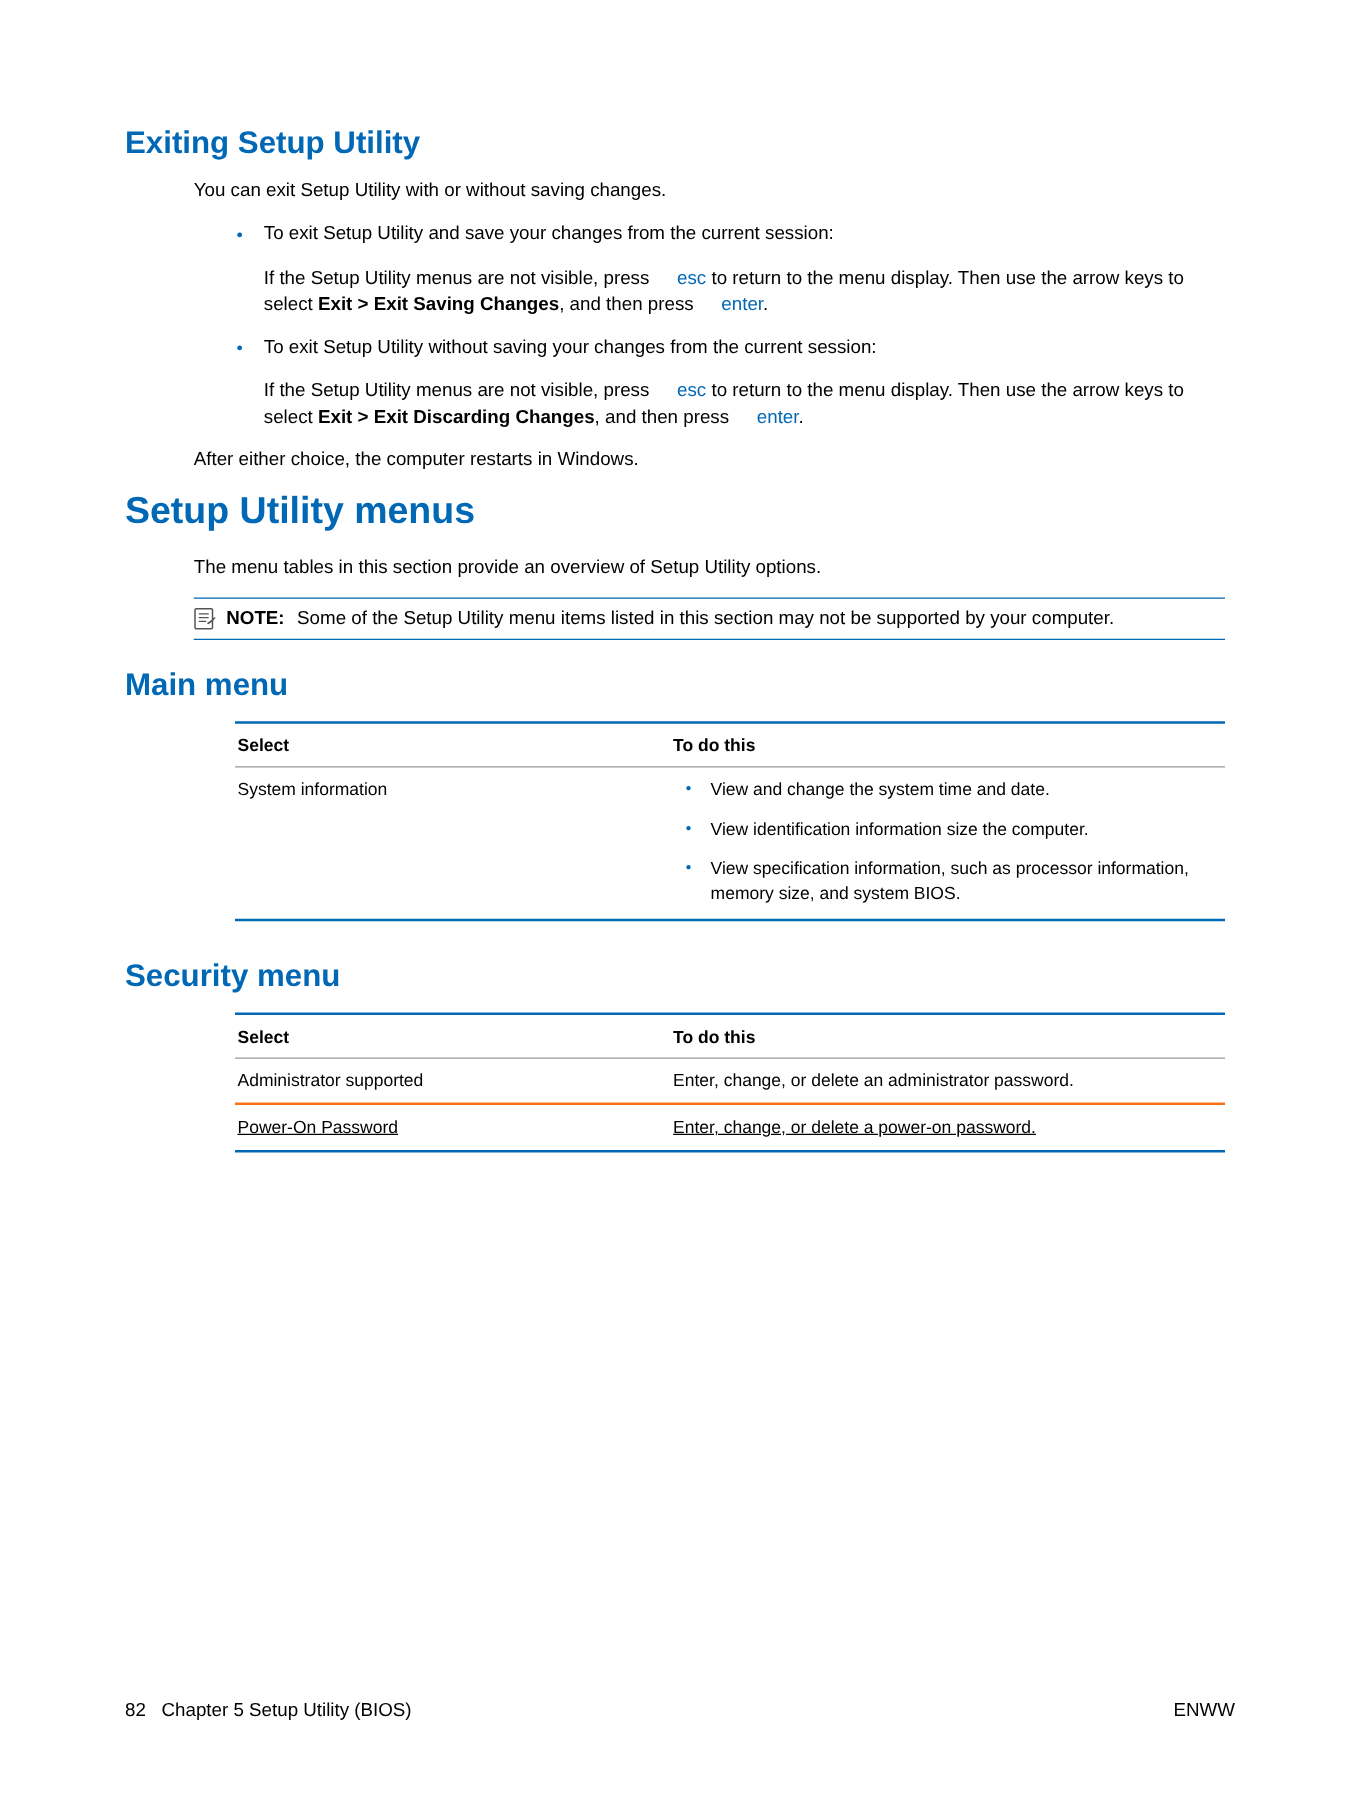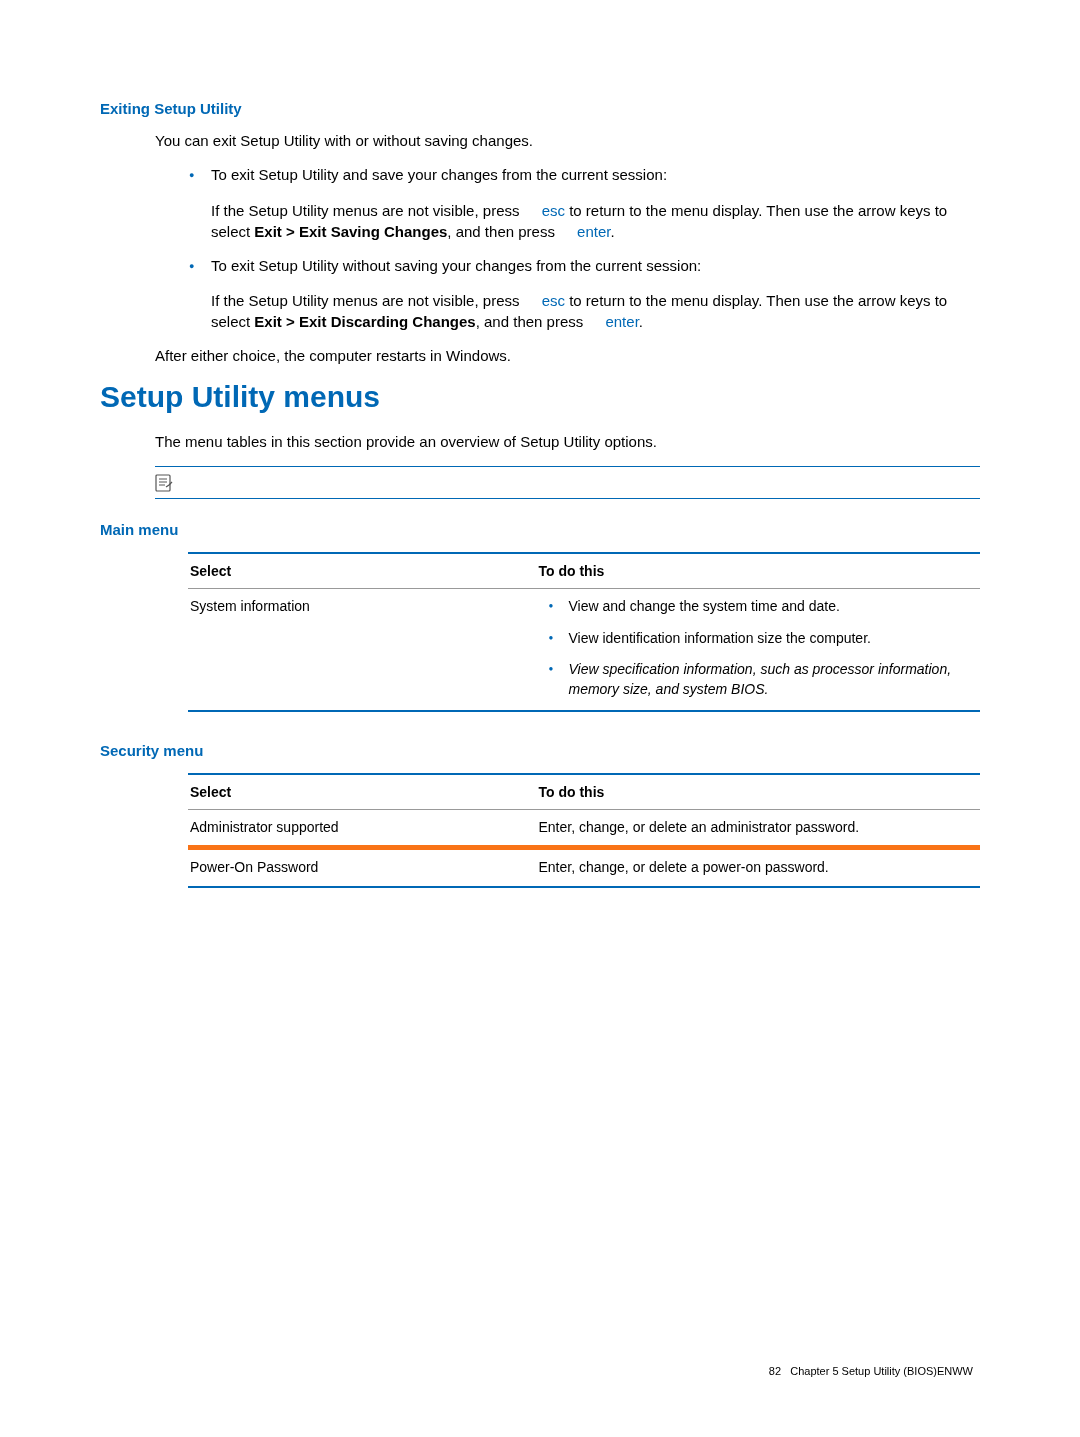--- a/index.html
+++ b/index.html
@@ -10,21 +10,21 @@
       background: #fff;
       width: 1080px;
       height: 1437px;
       position: relative;
     }
     .page {
       padding: 100px 100px 60px 100px;
     }
     .section-title {
       color: #0068b5;
-      font-size: 15px;
+      font-size: 25px;
       font-weight: bold;
       margin-bottom: 14px;
     }
     .section-title.large {
       color: #0068b5;
       font-size: 30px;
       font-weight: bold;
       margin-bottom: 18px;
     }
     .indent-1 { margin-left: 55px; }
@@ -87,46 +87,46 @@
       padding: 9px 2px;
       border-bottom: 1px solid #999;
     }
     .tbl td {
       font-size: 14px;
       padding: 8px 2px 8px 2px;
       vertical-align: top;
       line-height: 1.4;
     }
     .tbl td.col1 { width: 44%; }
-    .tbl tr.sep td { border-top: 5px solid #f97316; }
+    .tbl tr.sep td { border-top: 2px solid #f97316; text-decoration: underline; }
     ul.cell-bullets {
       list-style: none;
     }
     ul.cell-bullets li {
       position: relative;
       padding-left: 30px;
       margin-bottom: 12px;
     }
-    ul.cell-bullets li:last-child { margin-bottom: 2px; font-style: italic; }
+    ul.cell-bullets li:last-child { margin-bottom: 2px; }
     ul.cell-bullets li::before {
       content: "●";
       color: #0068b5;
       font-size: 8px;
       position: absolute;
       left: 10px;
       top: 3px;
     }
     .footer {
       position: absolute;
       left: 100px;
-      right: 107px;
+      right: 92px;
       bottom: 60px;
       display: flex;
-      justify-content: flex-end;
-      font-size: 11px;
+      justify-content: space-between;
+      font-size: 15px;
     }
     .sp { height: 30px; }
   </style>
 </head>
 <body>
 
 <div class="page">
 
   <div class="section-title">Exiting Setup Utility</div>
 
@@ -159,20 +159,23 @@
   <div class="note-block">
     <span class="note-icon">
       <svg width="18" height="18" viewBox="0 0 18 18">
         <rect x="1" y="1" width="14" height="16" rx="1" fill="none" stroke="#555" stroke-width="1.2"></rect>
         <line x1="4" y1="5" x2="12" y2="5" stroke="#555" stroke-width="1"></line>
         <line x1="4" y1="8" x2="12" y2="8" stroke="#555" stroke-width="1"></line>
         <line x1="4" y1="11" x2="10" y2="11" stroke="#555" stroke-width="1"></line>
         <path d="M11 13 l3 -2 l3 -3" fill="none" stroke="#555" stroke-width="1.3"></path>
       </svg>
     </span>
+    <span>
+      <span class="note-label">NOTE:</span><span>Some of the Setup Utility menu items listed in this section may not be supported by your computer.</span>
+    </span>
   </div>
 
   <div class="section-title">Main menu</div>
 
   <div class="table-wrap">
     <table class="tbl">
       <thead>
         <tr>
           <th>Select</th>
           <th>To do this</th>

